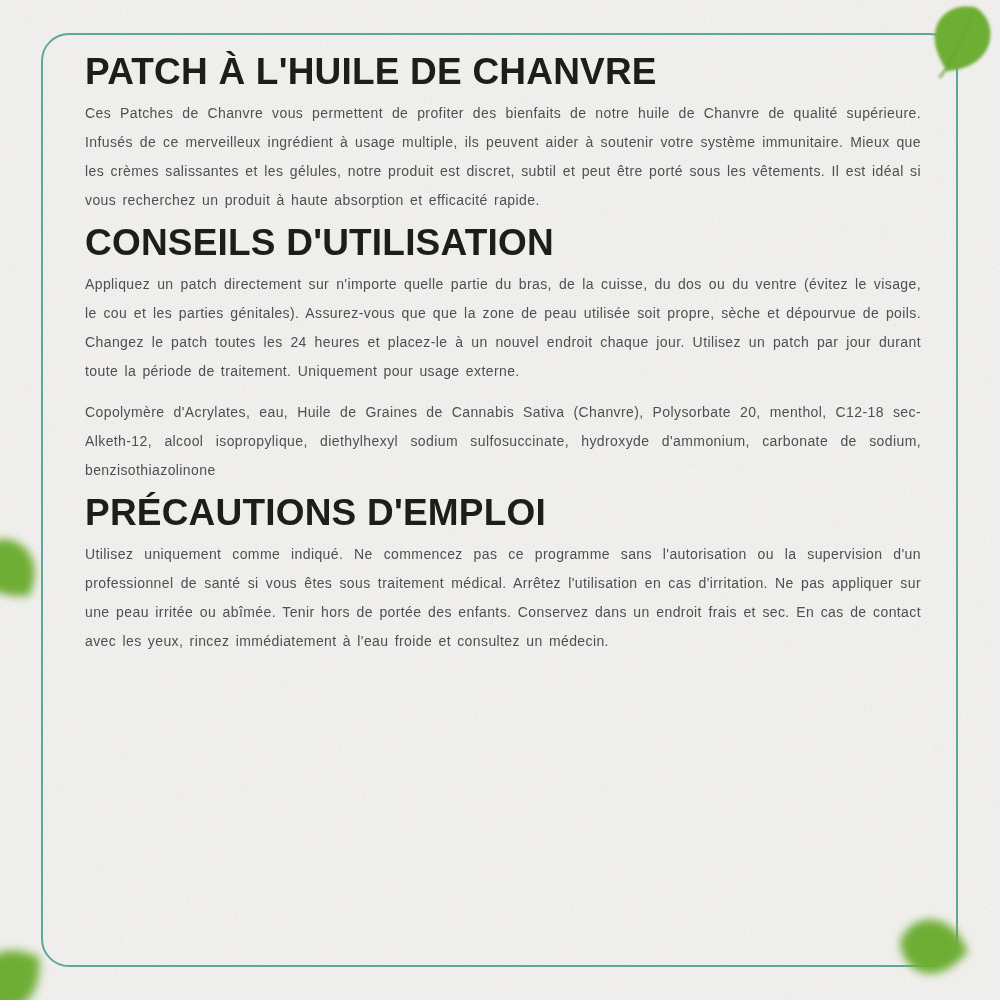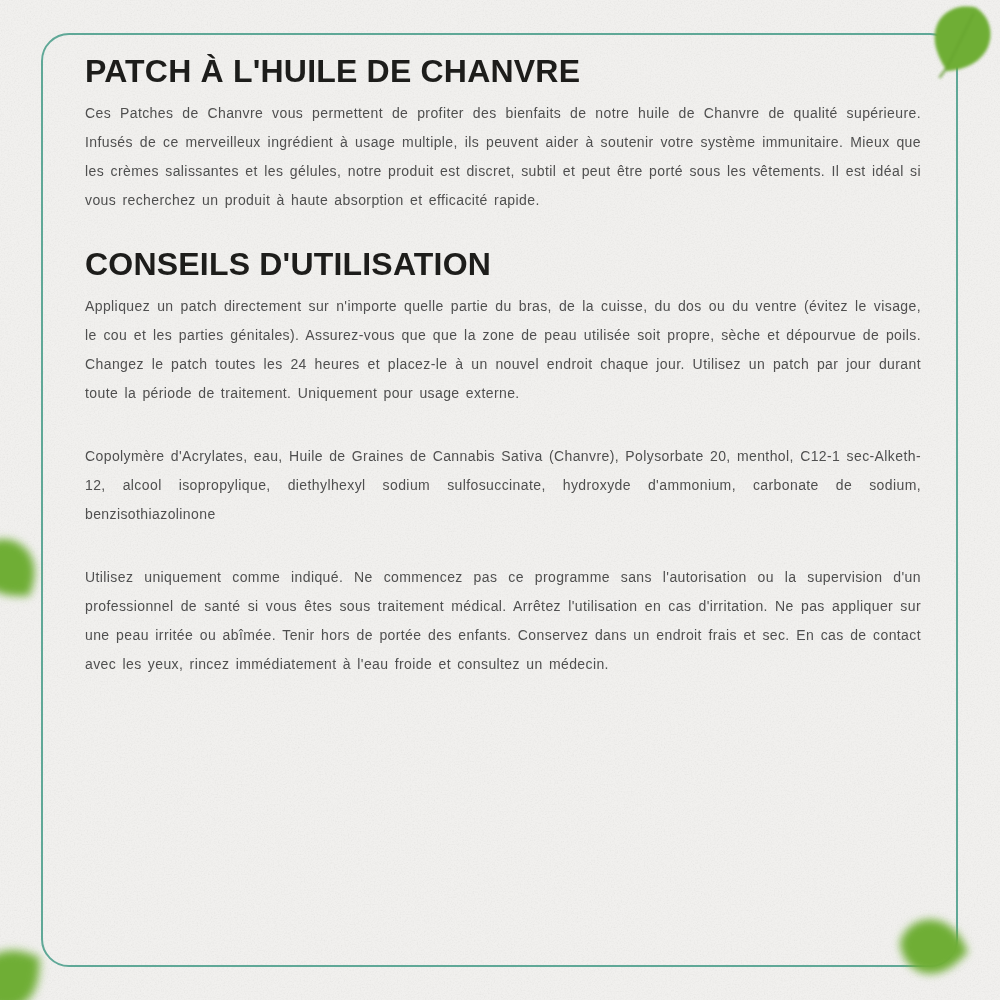--- a/index.html
+++ b/index.html
@@ -30,23 +30,23 @@
     border:2px solid var(--color-border);
     border-radius:28px;
     z-index:2;
   }
   .content{
     position:absolute;
     left:85px;top:56px;
     width:836px;
     z-index:3;
   }
-  .section + .section{margin-top:34px;}
+  .section + .section{margin-top:12px;}
   .section h2{
-    font-size:32px;
+    font-size:37px;
     line-height:31px;
     font-weight:700;
     color:var(--color-heading);
     letter-spacing:0.2px;
     margin-bottom:12px;
   }
   .section p{
     font-size:14px;
     line-height:29px;
     color:var(--color-body);
@@ -101,24 +101,25 @@
     <h2>PATCH À L'HUILE DE CHANVRE</h2>
     <p>Ces Patches de Chanvre vous permettent de profiter des bienfaits de notre huile de Chanvre de qualité supérieure. Infusés de ce merveilleux ingrédient à usage multiple, ils peuvent aider à soutenir votre système immunitaire. Mieux que les crèmes salissantes et les gélules, notre produit est discret, subtil et peut être porté sous les vêtements. Il est idéal si vous recherchez un produit à haute absorption et efficacité rapide.</p>
   </div>
 
   <div class="section">
     <h2>CONSEILS D'UTILISATION</h2>
     <p>Appliquez un patch directement sur n'importe quelle partie du bras, de la cuisse, du dos ou du ventre (évitez le visage, le cou et les parties génitales). Assurez-vous que que la zone de peau utilisée soit propre, sèche et dépourvue de poils. Changez le patch toutes les 24 heures et placez-le à un nouvel endroit chaque jour. Utilisez un patch par jour durant toute la période de traitement. Uniquement pour usage externe.</p>
   </div>
 
   <div class="section">
-    <p>Copolymère d'Acrylates, eau, Huile de Graines de Cannabis Sativa (Chanvre), Polysorbate 20, menthol, C12-1 sec-Alketh-12, alcool isopropylique, diethylhexyl sodium sulfosuccinate, hydroxyde d'ammonium, carbonate de sodium, benzisothiazolinone</p>
+    <p>Copolymère d'Acrylates, eau, Huile de Graines de Cannabis Sativa (Chanvre), Polysorbate 20, menthol, C12-18 sec-Alketh-12, alcool isopropylique, diethylhexyl sodium sulfosuccinate, hydroxyde d'ammonium, carbonate de sodium, benzisothiazolinone</p>
   </div>
 
   <div class="section">
+    <h2>PRÉCAUTIONS D'EMPLOI</h2>
     <p>Utilisez uniquement comme indiqué. Ne commencez pas ce programme sans l'autorisation ou la supervision d'un professionnel de santé si vous êtes sous traitement médical. Arrêtez l'utilisation en cas d'irritation. Ne pas appliquer sur une peau irritée ou abîmée. Tenir hors de portée des enfants. Conservez dans un endroit frais et sec. En cas de contact avec les yeux, rincez immédiatement à l'eau froide et consultez un médecin.</p>
   </div>
 
 </div>
 
 <svg class="leaf leaf-top-right" viewBox="0 0 100 132" aria-hidden="true">
   <path class="blade" d="M52 3 C80 8 97 32 95 58 C92 86 72 103 53 114 C51 116 48 115 46 112 C28 99 8 82 6 56 C4 30 25 7 52 3 Z"></path>
   <path class="vein" d="M52 12 C51 45 50 82 48 110" stroke-width="1.8" opacity="0.65"></path>
   <path class="vein" d="M48 112 L44 130" stroke-width="3"></path>
 </svg>

